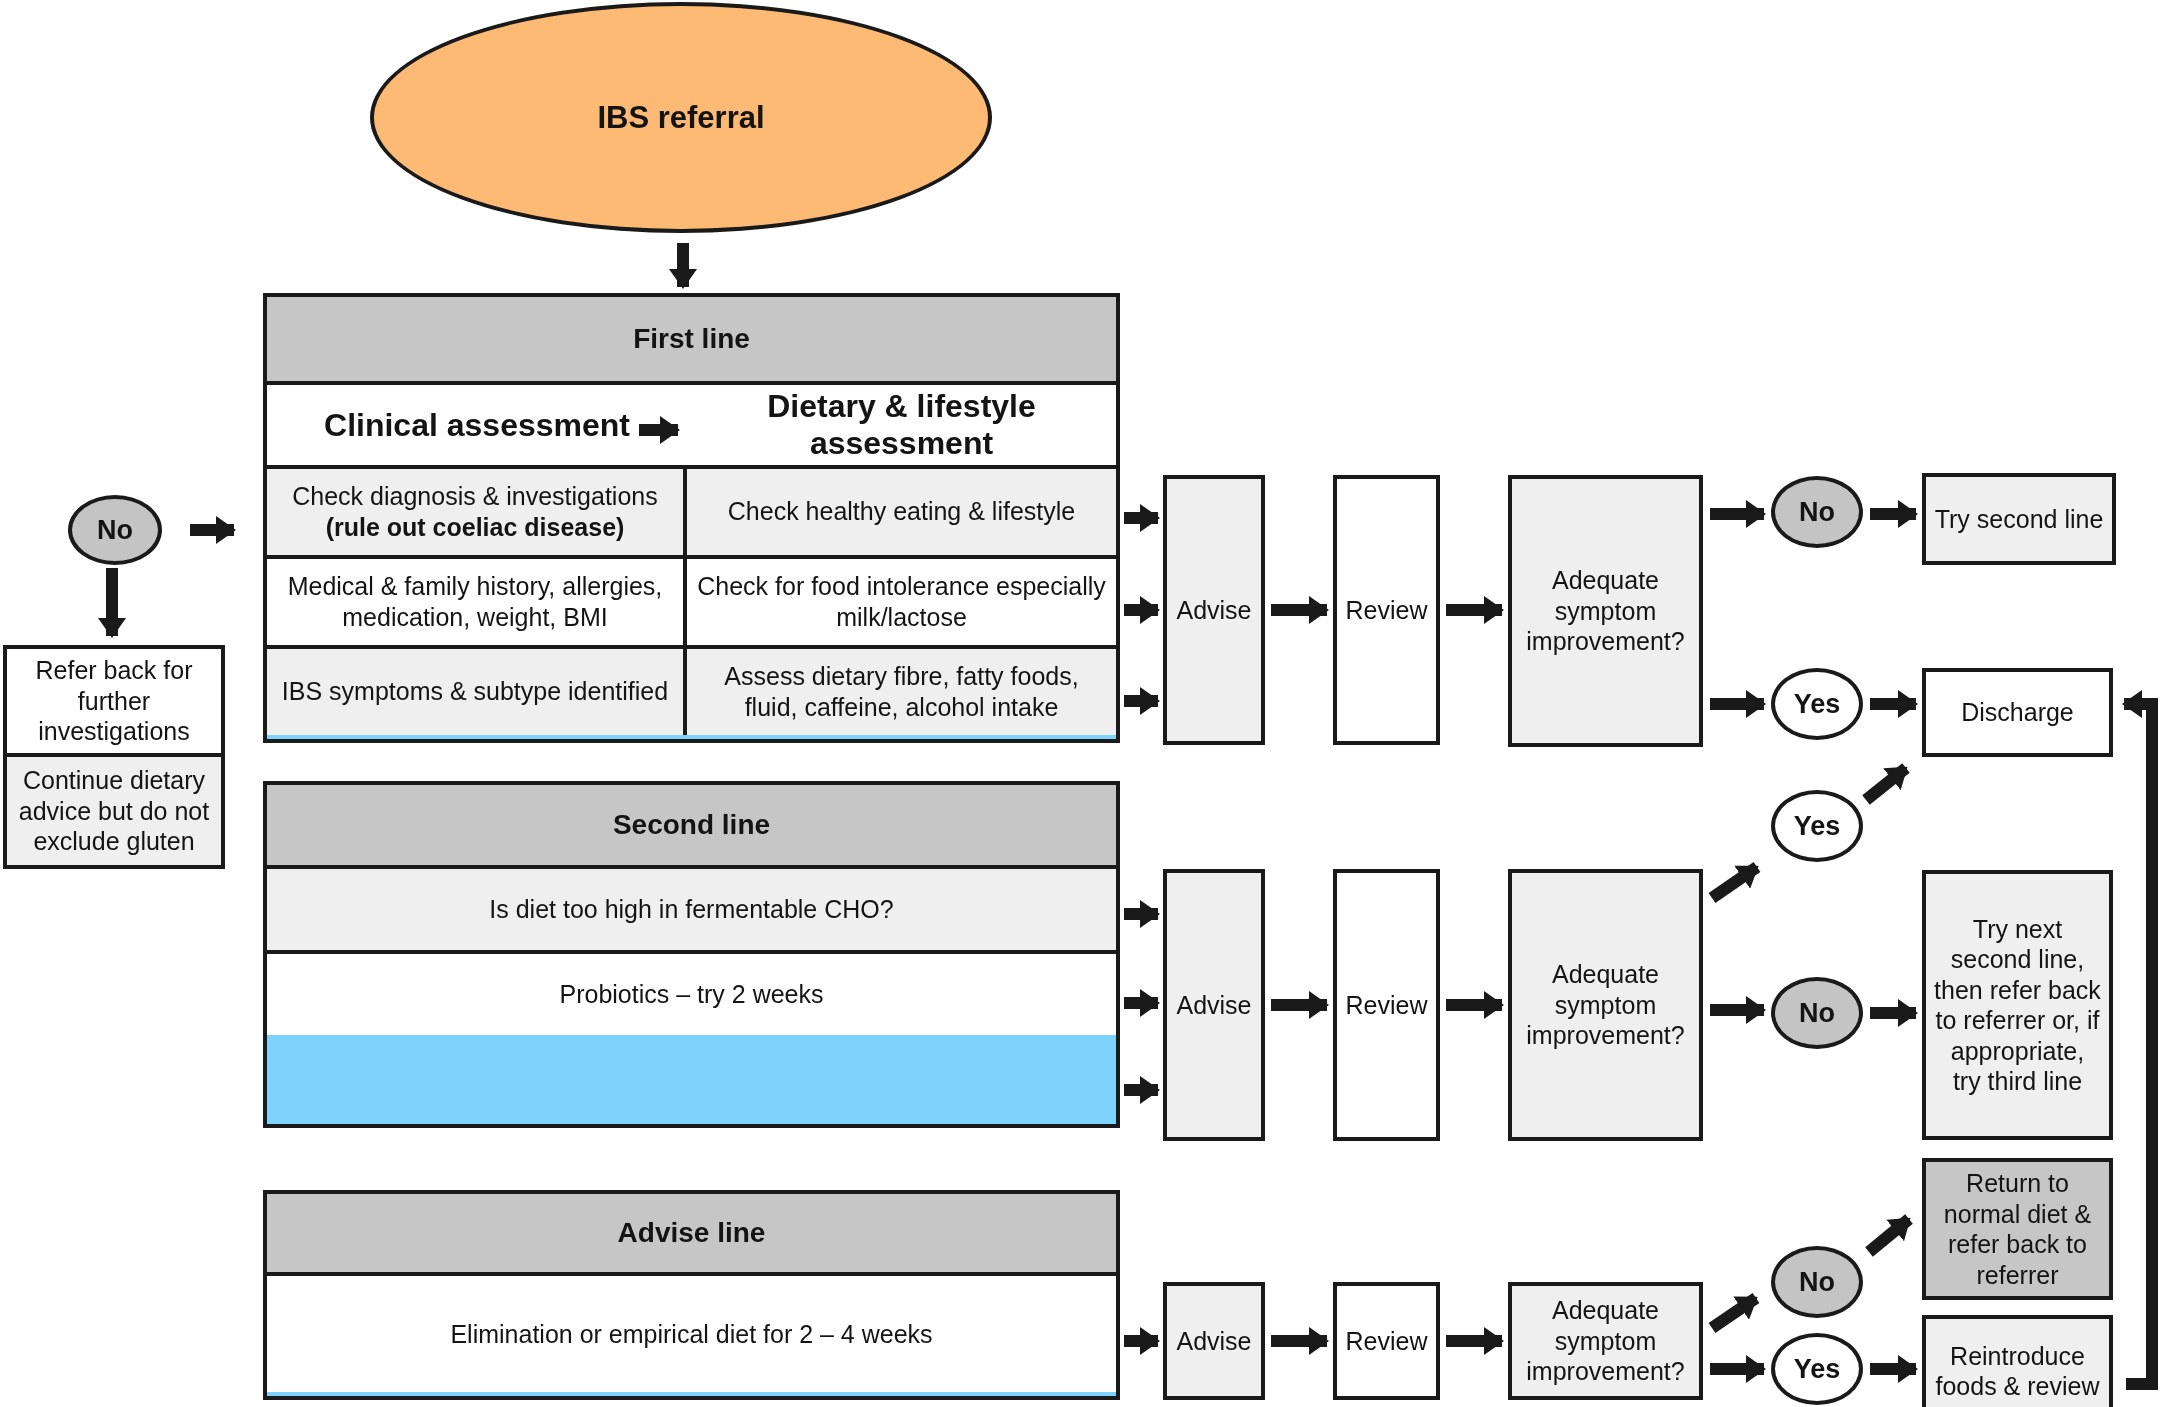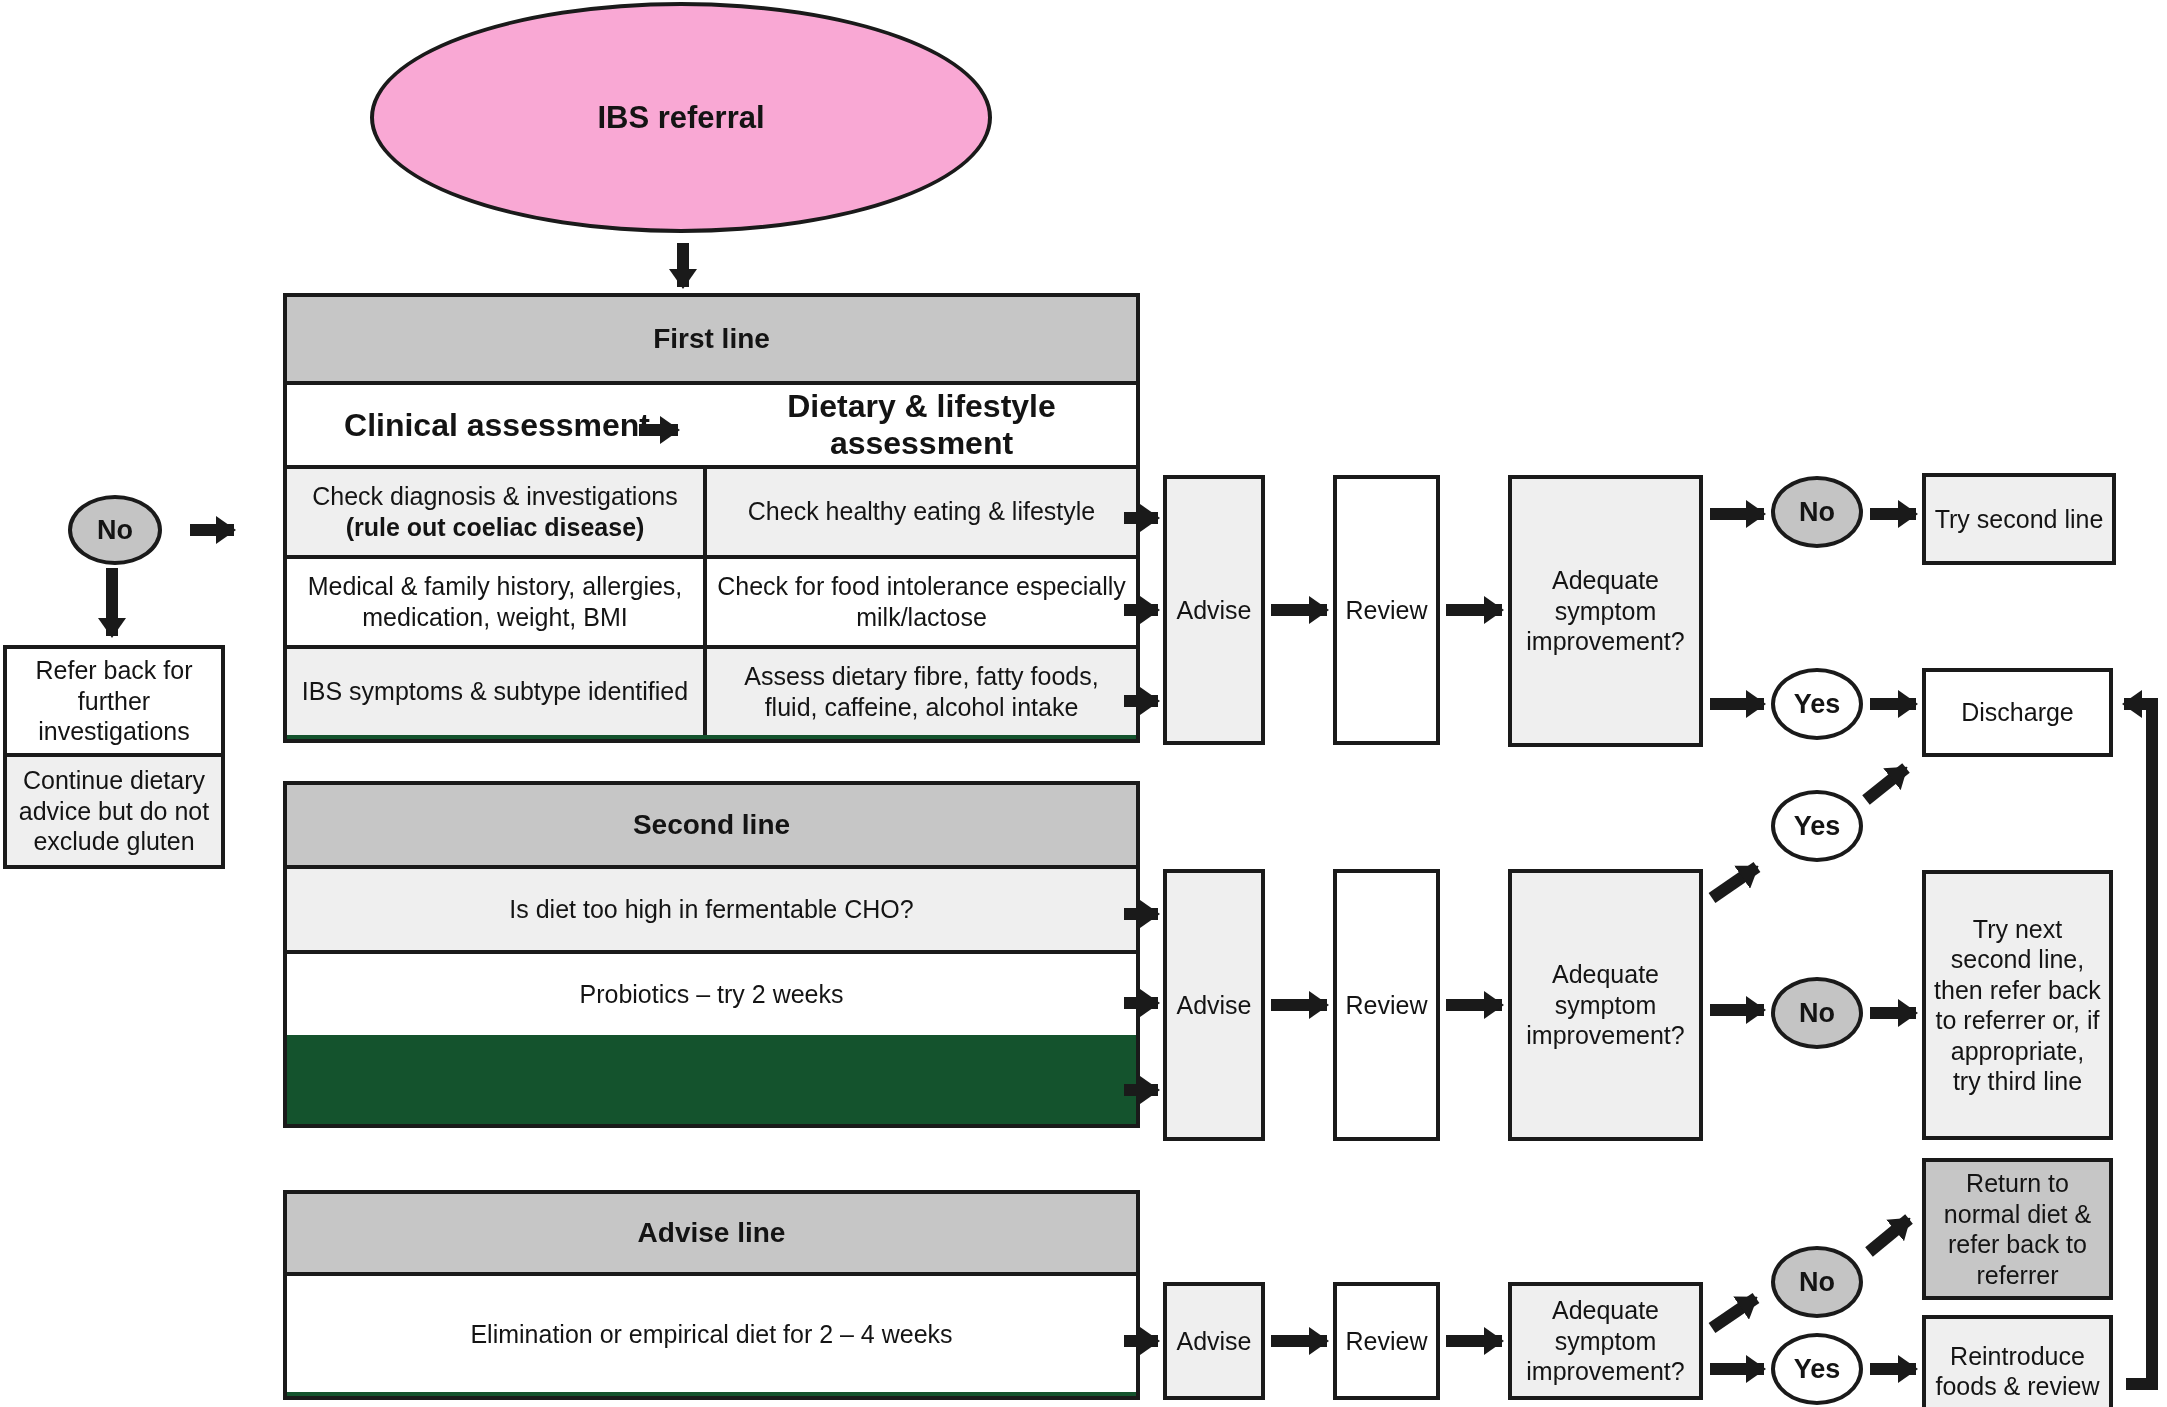--- a/index.html
+++ b/index.html
@@ -11,25 +11,25 @@
   .box{
     position:absolute;box-sizing:border-box;border:4px solid #1a1a1a;
     display:flex;align-items:center;justify-content:center;text-align:center;
     font-size:25px;line-height:1.22;padding:2px 8px;
   }
   .ellipse{border-radius:50%;}
   .bold{font-weight:bold;}
   .white{background:#ffffff;}
   .light{background:#efefef;}
   .gray{background:#c6c6c6;}
-  .startgray{background:#f9a8d4;}
+  .startgray{background:#fdba74;}
   .decision{background:#c4c4c4;}
   .table{
     position:absolute;box-sizing:border-box;border:4px solid #1a1a1a;
-    display:flex;flex-direction:column;background:#14532d;margin-left:20px;
+    display:flex;flex-direction:column;background:#7dd3fc;
   }
   .thead{
     background:#c6c6c6;border-bottom:4px solid #1a1a1a;
     display:flex;align-items:center;justify-content:center;
     font-weight:bold;font-size:28px;flex:0 0 auto;box-sizing:border-box;
   }
   .subhead{
     background:#ffffff;border-bottom:4px solid #1a1a1a;
     display:flex;align-items:center;font-weight:bold;font-size:32px;
     flex:0 0 auto;box-sizing:border-box;

